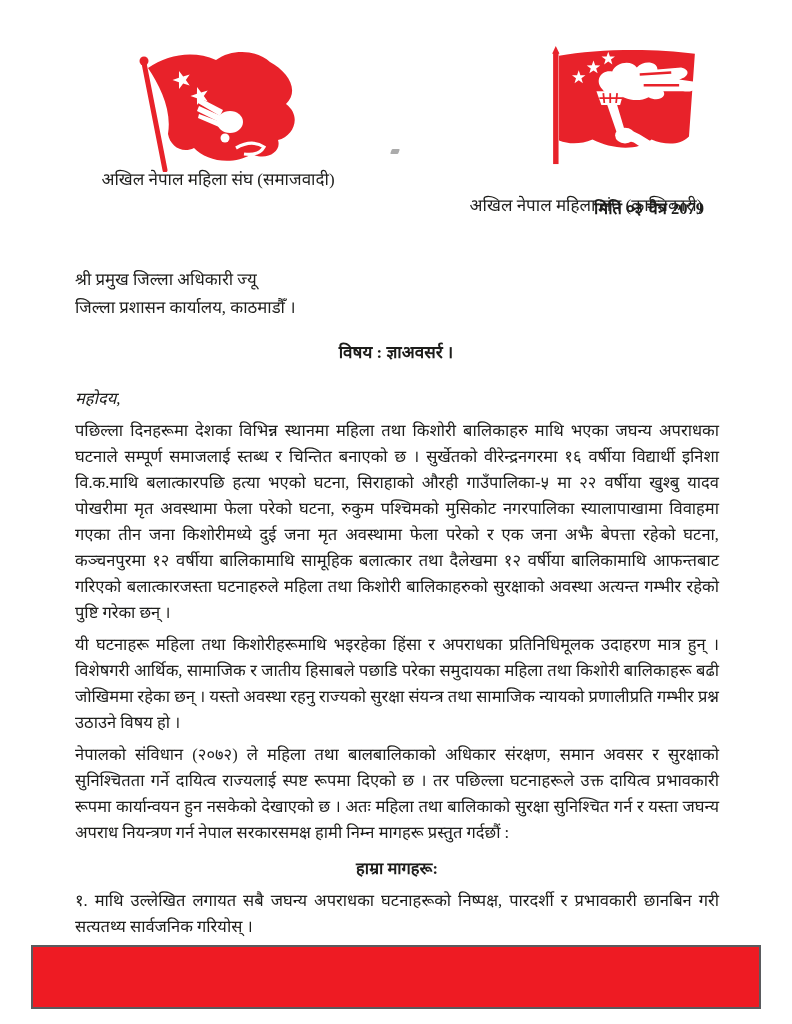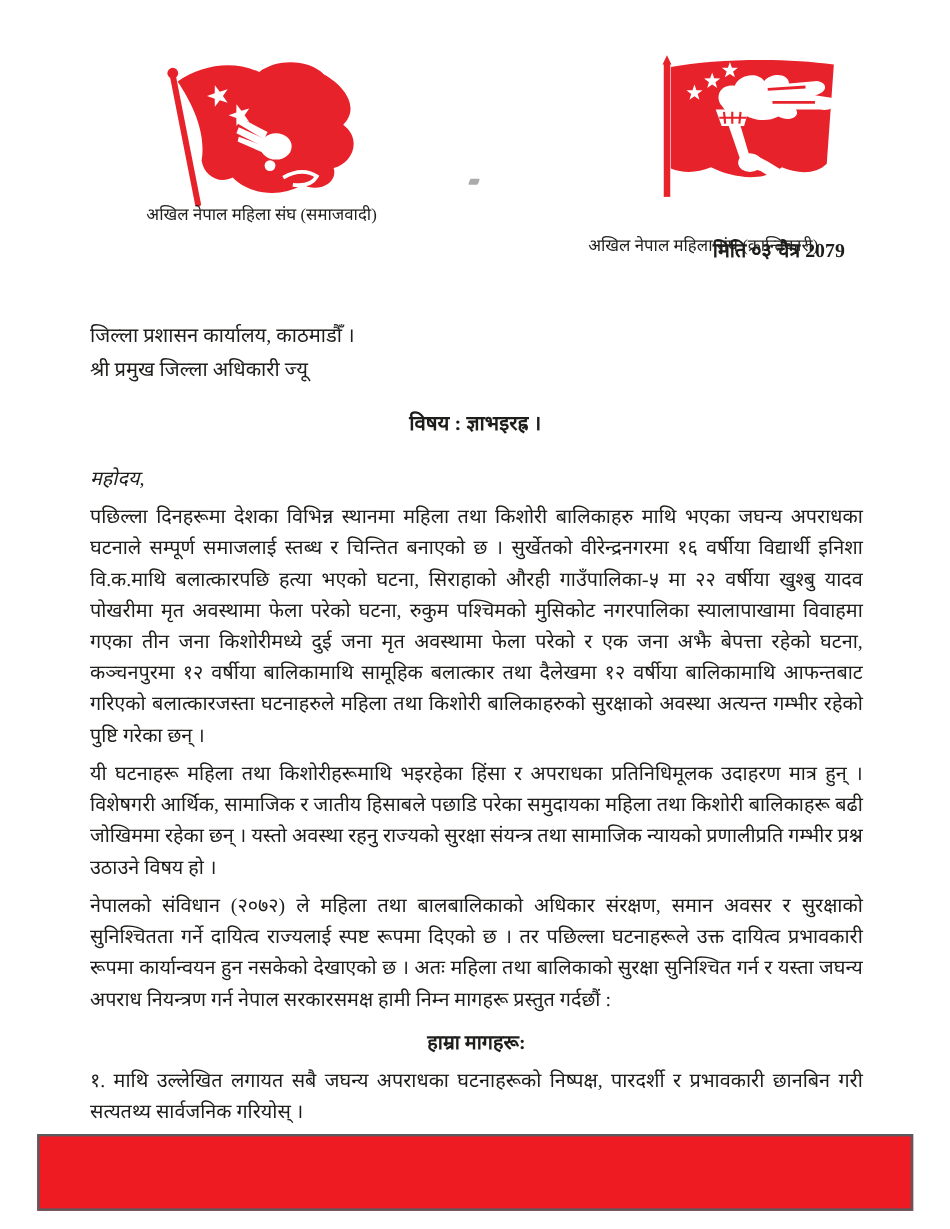--- a/index.html
+++ b/index.html
@@ -10,21 +10,21 @@
     background:#ffffff;
     font-family:"Liberation Serif","DejaVu Serif",serif;
     color:var(--text,#1d1d1b);
     overflow:hidden;
   }
   
   .flag-left  { position:absolute; left:128px; top:48px;  width:182px; height:124px; }
   .flag-right { position:absolute; left:540px; top:42px;  width:168px; height:126px; }
   .org-caption {
     position:absolute; text-align:center;
-    font-size:14px; line-height:20px; white-space:nowrap;
+    font-size:17px; line-height:20px; white-space:nowrap;
   }
   .caption-left  { left:78px;  top:170px; width:280px; }
   .caption-right { left:450px; top:168px; width:272px;margin-top:28px; }
   .date-line {
     position:absolute; top:196px; right:88px;
     font-weight:bold; font-size:16.5px; white-space:nowrap;
   }
   .smudge {
     position:absolute; left:391px; top:149px; width:8px; height:5px;
     background:#8f8f8f; opacity:.75; border-radius:1px;
@@ -120,25 +120,25 @@
       <polygon class="white-fill" points="88,88 100,94 126,110 118,118 94,102 80,98"></polygon>
     </g>
   </svg>
 
   <div class="org-caption caption-left">अखिल नेपाल महिला संघ (समाजवादी)</div>
   <div class="org-caption caption-right">अखिल नेपाल महिला संघ (क्रान्तिकारी)</div>
   <div class="date-line">मिति ०३ चैत्र 2079</div>
   <div class="smudge"></div>
 
   <div class="address">
+    <div>श्री प्रमुख जिल्ला अधिकारी ज्यू</div>
     <div>जिल्ला प्रशासन कार्यालय, काठमाडौँ ।</div>
-    <div>श्री प्रमुख जिल्ला अधिकारी ज्यू</div>
   </div>
 
-  <div class="subject">विषय : ज्ञाभइरह्र ।</div>
+  <div class="subject">विषय : ज्ञाअवसर्र ।</div>
 
   <div class="body-text">
     <p class="salutation">महोदय,</p>
     <p>पछिल्ला दिनहरूमा देशका विभिन्न स्थानमा महिला तथा किशोरी बालिकाहरु माथि भएका जघन्य अपराधका घटनाले सम्पूर्ण समाजलाई स्तब्ध र चिन्तित बनाएको छ । सुर्खेतको वीरेन्द्रनगरमा १६ वर्षीया विद्यार्थी इनिशा वि.क.माथि बलात्कारपछि हत्या भएको घटना, सिराहाको औरही गाउँपालिका-५ मा २२ वर्षीया खुश्बु यादव पोखरीमा मृत अवस्थामा फेला परेको घटना, रुकुम पश्चिमको मुसिकोट नगरपालिका स्यालापाखामा विवाहमा गएका तीन जना किशोरीमध्ये दुई जना मृत अवस्थामा फेला परेको र एक जना अझै बेपत्ता रहेको घटना, कञ्चनपुरमा १२ वर्षीया बालिकामाथि सामूहिक बलात्कार तथा दैलेखमा १२ वर्षीया बालिकामाथि आफन्तबाट गरिएको बलात्कारजस्ता घटनाहरुले महिला तथा किशोरी बालिकाहरुको सुरक्षाको अवस्था अत्यन्त गम्भीर रहेको पुष्टि गरेका छन् ।</p>
     <p>यी घटनाहरू महिला तथा किशोरीहरूमाथि भइरहेका हिंसा र अपराधका प्रतिनिधिमूलक उदाहरण मात्र हुन् । विशेषगरी आर्थिक, सामाजिक र जातीय हिसाबले पछाडि परेका समुदायका महिला तथा किशोरी बालिकाहरू बढी जोखिममा रहेका छन् । यस्तो अवस्था रहनु राज्यको सुरक्षा संयन्त्र तथा सामाजिक न्यायको प्रणालीप्रति गम्भीर प्रश्न उठाउने विषय हो ।</p>
     <p>नेपालको संविधान (२०७२) ले महिला तथा बालबालिकाको अधिकार संरक्षण, समान अवसर र सुरक्षाको सुनिश्चितता गर्ने दायित्व राज्यलाई स्पष्ट रूपमा दिएको छ । तर पछिल्ला घटनाहरूले उक्त दायित्व प्रभावकारी रूपमा कार्यान्वयन हुन नसकेको देखाएको छ । अतः महिला तथा बालिकाको सुरक्षा सुनिश्चित गर्न र यस्ता जघन्य अपराध नियन्त्रण गर्न नेपाल सरकारसमक्ष हामी निम्न मागहरू प्रस्तुत गर्दछौं :</p>
     <p class="demands-heading">हाम्रा मागहरू:</p>
     <p class="demand-item">१. माथि उल्लेखित लगायत सबै जघन्य अपराधका घटनाहरूको निष्पक्ष, पारदर्शी र प्रभावकारी छानबिन गरी सत्यतथ्य सार्वजनिक गरियोस् ।</p>
   </div>
 

